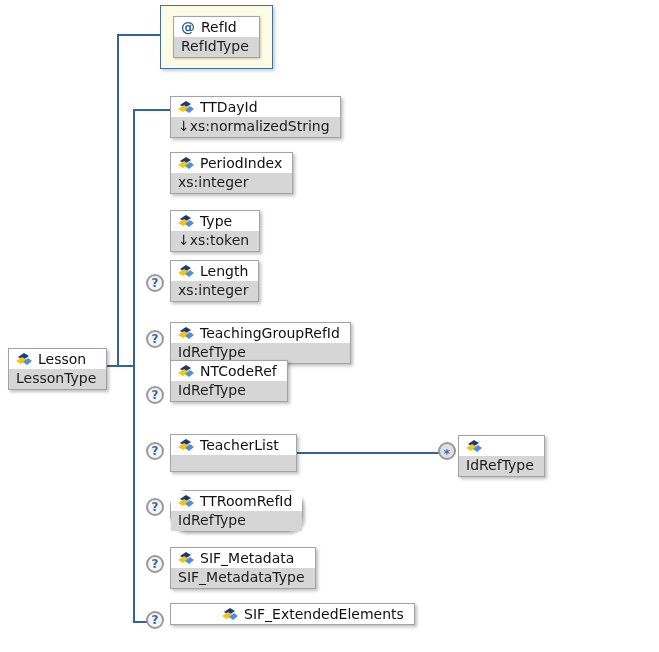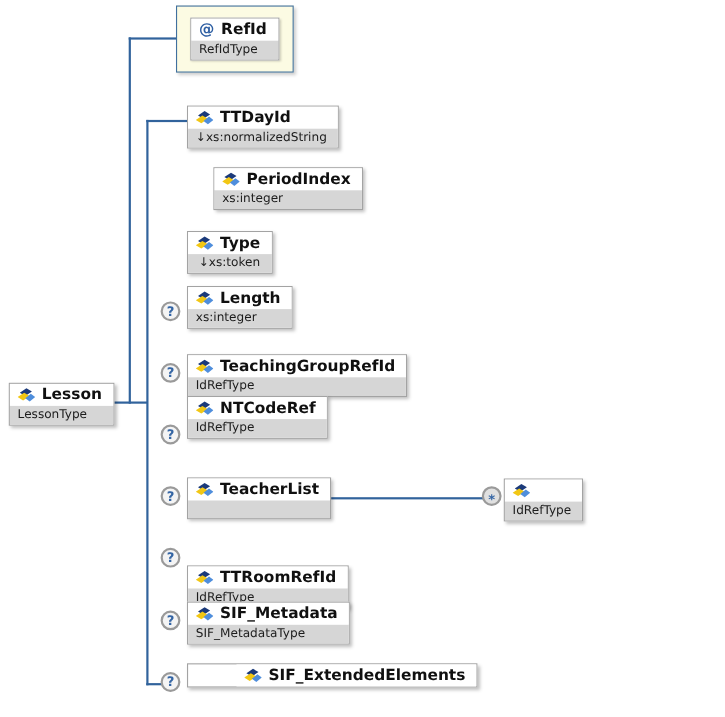--- a/index.html
+++ b/index.html
@@ -33,26 +33,26 @@
   .node .title {
     display: flex;
     align-items: center;
     gap: 6px;
     padding: 2px 10px 2px 7px;
     background: #ffffff;
     min-height: 20px;
   }
   .node .title .name {
     font-size: 14px;
-    font-weight: bold;
+    font-weight: normal;
     color: #101010;
   }
   .node .band {
     background: #d6d6d6;
-    font-size: 11px;
+    font-size: 14px;
     color: #1c1c1c;
     padding: 1px 10px 3px 7px;
     min-height: 16px;
   }
   .el-icon { display: inline-flex; width: 16px; height: 14px; }
   .at-icon {
     font-size: 14px;
     font-weight: bold;
     color: #2e5fa3;
     line-height: 14px;
@@ -134,21 +134,21 @@
           <polygon points="2,5 8,1 13,4 7,8" fill="#1b3a7a"></polygon>
           <polygon points="0,9 6,5 11,8 5,12" fill="#f2c714"></polygon>
           <polygon points="7,10 12,6 16,9 11,13" fill="#4f8edc"></polygon>
         </svg>
       </span>
       <span class="name">Lesson</span>
     </div>
     <div class="band">LessonType</div>
   </div>
 
-  <div class="node" style="left:170px; top:152px;margin-left:24px;">
+  <div class="node" style="left:170px; top:152px;">
     <div class="title">
       <span class="el-icon">
         <svg width="16" height="14" viewBox="0 0 16 14">
             <polygon points="2,5 8,1 13,4 7,8" fill="#1b3a7a"></polygon>
             <polygon points="0,9 6,5 11,8 5,12" fill="#f2c714"></polygon>
             <polygon points="7,10 12,6 16,9 11,13" fill="#4f8edc"></polygon>
           </svg>
       </span>
       <span class="name">PeriodIndex</span>
     </div>
@@ -223,21 +223,21 @@
             <polygon points="0,9 6,5 11,8 5,12" fill="#f2c714"></polygon>
             <polygon points="7,10 12,6 16,9 11,13" fill="#4f8edc"></polygon>
           </svg>
       </span>
       <span class="name">TeacherList</span>
     </div>
     <div class="band"></div>
   </div>
 
   <div class="occ" style="left:146px; top:498px;">?</div>
-  <div class="node" style="left:170px; top:514px;">
+  <div class="node" style="left:170px; top:490px;border-radius:15px;">
     <div class="title">
       <span class="el-icon">
         <svg width="16" height="14" viewBox="0 0 16 14">
             <polygon points="2,5 8,1 13,4 7,8" fill="#1b3a7a"></polygon>
             <polygon points="0,9 6,5 11,8 5,12" fill="#f2c714"></polygon>
             <polygon points="7,10 12,6 16,9 11,13" fill="#4f8edc"></polygon>
           </svg>
       </span>
       <span class="name">TTRoomRefId</span>
     </div>

